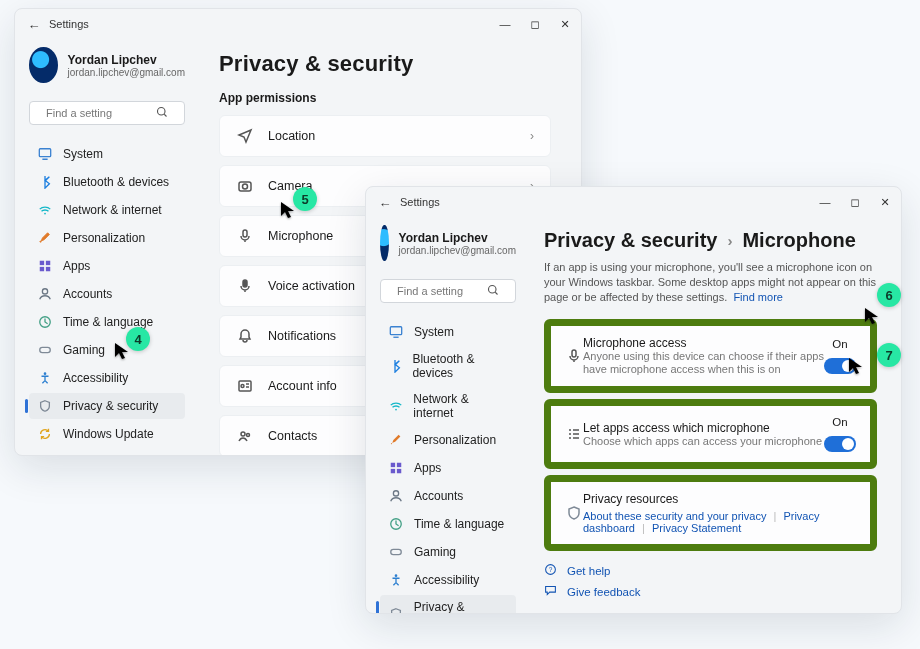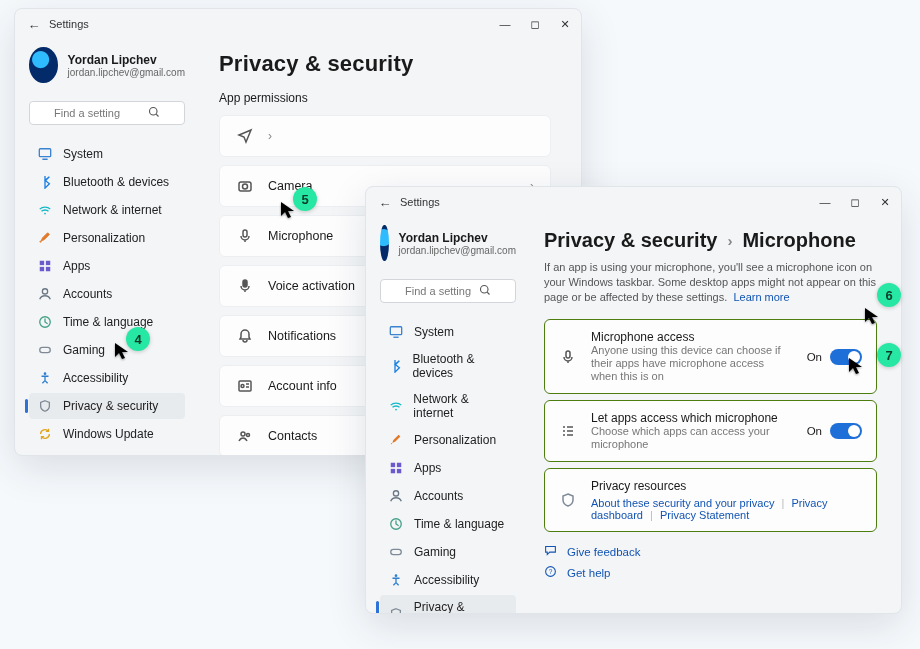--- a/index.html
+++ b/index.html
@@ -43,65 +43,65 @@
   .sidebar { width: 180px; padding: 8px 10px 12px 14px; display:flex; flex-direction:column; gap:8px; }
   .user { display:flex; align-items:center; gap:10px; margin-bottom:10px; }
   .avatar {
     width: 36px; height: 36px; border-radius: 50%;
     background: radial-gradient(circle at 40% 35%, #2ebcff 0 8px, #042b69 9px 100%);
   }
   .uname { font-weight:600; font-size:12px; line-height:14px; }
   .uemail { font-size:10px; color:#666; }
   .search {
     display:flex; align-items:center; border:1px solid #d2d6db;
-    border-radius:4px; background:#fff; padding:4px 24px; height:26px;
+    border-radius:4px; background:#fff; padding:4px 16px; height:26px;
     font-size:11px; color:#777; justify-content:space-between;
   }
   .navlist { margin-top:8px; display:flex; flex-direction:column; gap:2px; }
   .navitem {
     display:flex; align-items:center; gap:10px; padding:5px 8px;
     border-radius:4px; cursor:pointer; font-size:12px; color:#222;
     position:relative;
   }
   .navitem.active { background:#e8ebee; }
   .navitem.active::before {
     content:""; position:absolute; left:-4px; top:6px; bottom:6px;
     width:3px; background:#2f72d6; border-radius:2px;
   }
   .navicon { width:16px; height:16px; display:flex; align-items:center; justify-content:center; }
   .navicon svg { width:14px; height:14px; }
 
   
   .main { flex:1; padding:12px 30px 16px 24px; overflow:hidden; }
   .h1 { font-size:22px; font-weight:600; margin-bottom:14px; letter-spacing:.2px;}
-  .subhead { font-size:12px; font-weight:400; margin-bottom:10px; }
+  .subhead { font-size:12px; font-weight:700; margin-bottom:10px; }
   .card {
     background:#fdfdfe; border:1px solid #eceff2; border-radius:6px;
     padding:12px 16px; display:flex; align-items:center; gap:14px;
     margin-bottom:8px; cursor:pointer; font-size:12.5px;
   }
   .card .label { flex:1; }
   .card .chev { color:#888; font-size:12px; }
   .carticon { width:18px; display:flex; justify-content:center; color:#555; }
   .carticon svg { width:16px; height:16px; stroke:#555; fill:none; stroke-width:1.5; }
 
   
   .breadcrumb { font-size:20px; font-weight:600; display:flex; align-items:center; gap:10px; margin-bottom:8px;}
   .breadcrumb .sep { color:#888; font-size:15px; }
   .desc { font-size:11px; color:#555; line-height:15px; margin-bottom:14px; max-width:350px; }
   .desc a { color:#1254b3; text-decoration:none; }
   .setting-row {
-    background:#fdfdfe; border:1px solid #4d7c0f; border-radius:6px;
-    padding:10px 14px; display:flex; align-items:center; gap:14px;
+    background:#fdfdfe; border:7px solid #4d7c0f; border-radius:6px;
+    padding:10px 14px; display:flex; align-items:center; 
     margin-bottom:6px;
   }
   .setting-row .txt { flex:1; }
   .sr-title { font-size:12px; font-weight:500; }
   .sr-sub { font-size:11px; color:#777; line-height:13px; }
-  .toggle-wrap { display:flex; align-items:center; gap:8px; }
+  .toggle-wrap { display:flex; align-items:center; gap:8px;flex-direction:column; }
   .toggle {
     width:32px; height:16px; border-radius:10px; background:#1f6fd8;
     position:relative; cursor:pointer;
   }
   .toggle::after {
     content:""; position:absolute; right:2px; top:2px;
     width:12px; height:12px; background:#fff; border-radius:50%;
   }
   .on-label { font-size:11.5px; }
 
@@ -269,20 +269,21 @@
     <div class="main">
       <div class="h1">Privacy &amp; security</div>
       <div class="subhead">App permissions</div>
 
       <div class="card">
         <span class="carticon">
             <svg viewBox="0 0 16 16">
               <path d="M14 2L2 7l5 2 2 5 5-12z" fill="none" stroke="#555"></path>
             </svg>
           </span>
+        <span class="label">Location</span>
         <span class="chev">›</span>
       </div>
       <div class="card">
         <span class="carticon">
             <svg viewBox="0 0 16 16">
               <rect x="2" y="4" width="12" height="9" rx="2" fill="none" stroke="#555"></rect>
               <circle cx="8" cy="8.5" r="2.5" fill="none" stroke="#555"></circle>
             </svg>
           </span>
         <span class="label">Camera</span>
@@ -462,21 +463,21 @@
     </div>
 
     <div class="main">
       <div class="breadcrumb">
         <span>Privacy &amp; security</span>
         <span class="sep">›</span>
         <span>Microphone</span>
       </div>
       <div class="desc">
         <span>If an app is using your microphone, you'll see a microphone icon on your Windows taskbar. Some desktop apps might not appear on this page or be affected by these settings.</span>&nbsp;
-        <a href="#">Learn more</a>
+        <a href="#">Find more</a>
       </div>
 
       <div class="setting-row">
         <span class="carticon">
             <svg viewBox="0 0 16 16">
               <rect x="6" y="2" width="4" height="7" rx="2" fill="none" stroke="#555"></rect>
               <path d="M4 8a4 4 0 0 0 8 0M8 12v2" stroke="#555" fill="none"></path>
             </svg>
           </span>
         <div class="txt">
@@ -524,31 +525,31 @@
             <a href="#">Privacy dashboard</a>
             <span class="divider">|</span>
             <a href="#">Privacy Statement</a>
           </div>
         </div>
       </div>
 
       <div class="helplinks">
         <a href="#">
           <span><svg viewBox="0 0 16 16">
-                <path d="M2 3h12v7H7l-3 3v-3H2z" fill="none" stroke="#1254b3" stroke-width="1.3"></path>
-              </svg></span>
-          <span>Give feedback</span>
-        </a>
-        <a href="#">
-          <span><svg viewBox="0 0 16 16">
                 <circle cx="8" cy="8" r="6" fill="none" stroke="#1254b3" stroke-width="1.3"></circle>
                 <text x="8" y="11" text-anchor="middle" font-size="8" fill="#1254b3">?</text>
               </svg></span>
           <span>Get help</span>
         </a>
+        <a href="#">
+          <span><svg viewBox="0 0 16 16">
+                <path d="M2 3h12v7H7l-3 3v-3H2z" fill="none" stroke="#1254b3" stroke-width="1.3"></path>
+              </svg></span>
+          <span>Give feedback</span>
+        </a>
       </div>
     </div>
   </div>
 </div>
 
 <div class="badge" style="left:126px; top:327px;">4</div>
 <div class="cursor" style="left:114px; top:342px;"><svg viewBox="0 0 16 18">
       <path d="M1 1l0 14 4-4 3 6 3-1-3-6h6z" fill="#000"></path>
     </svg></div>
 

